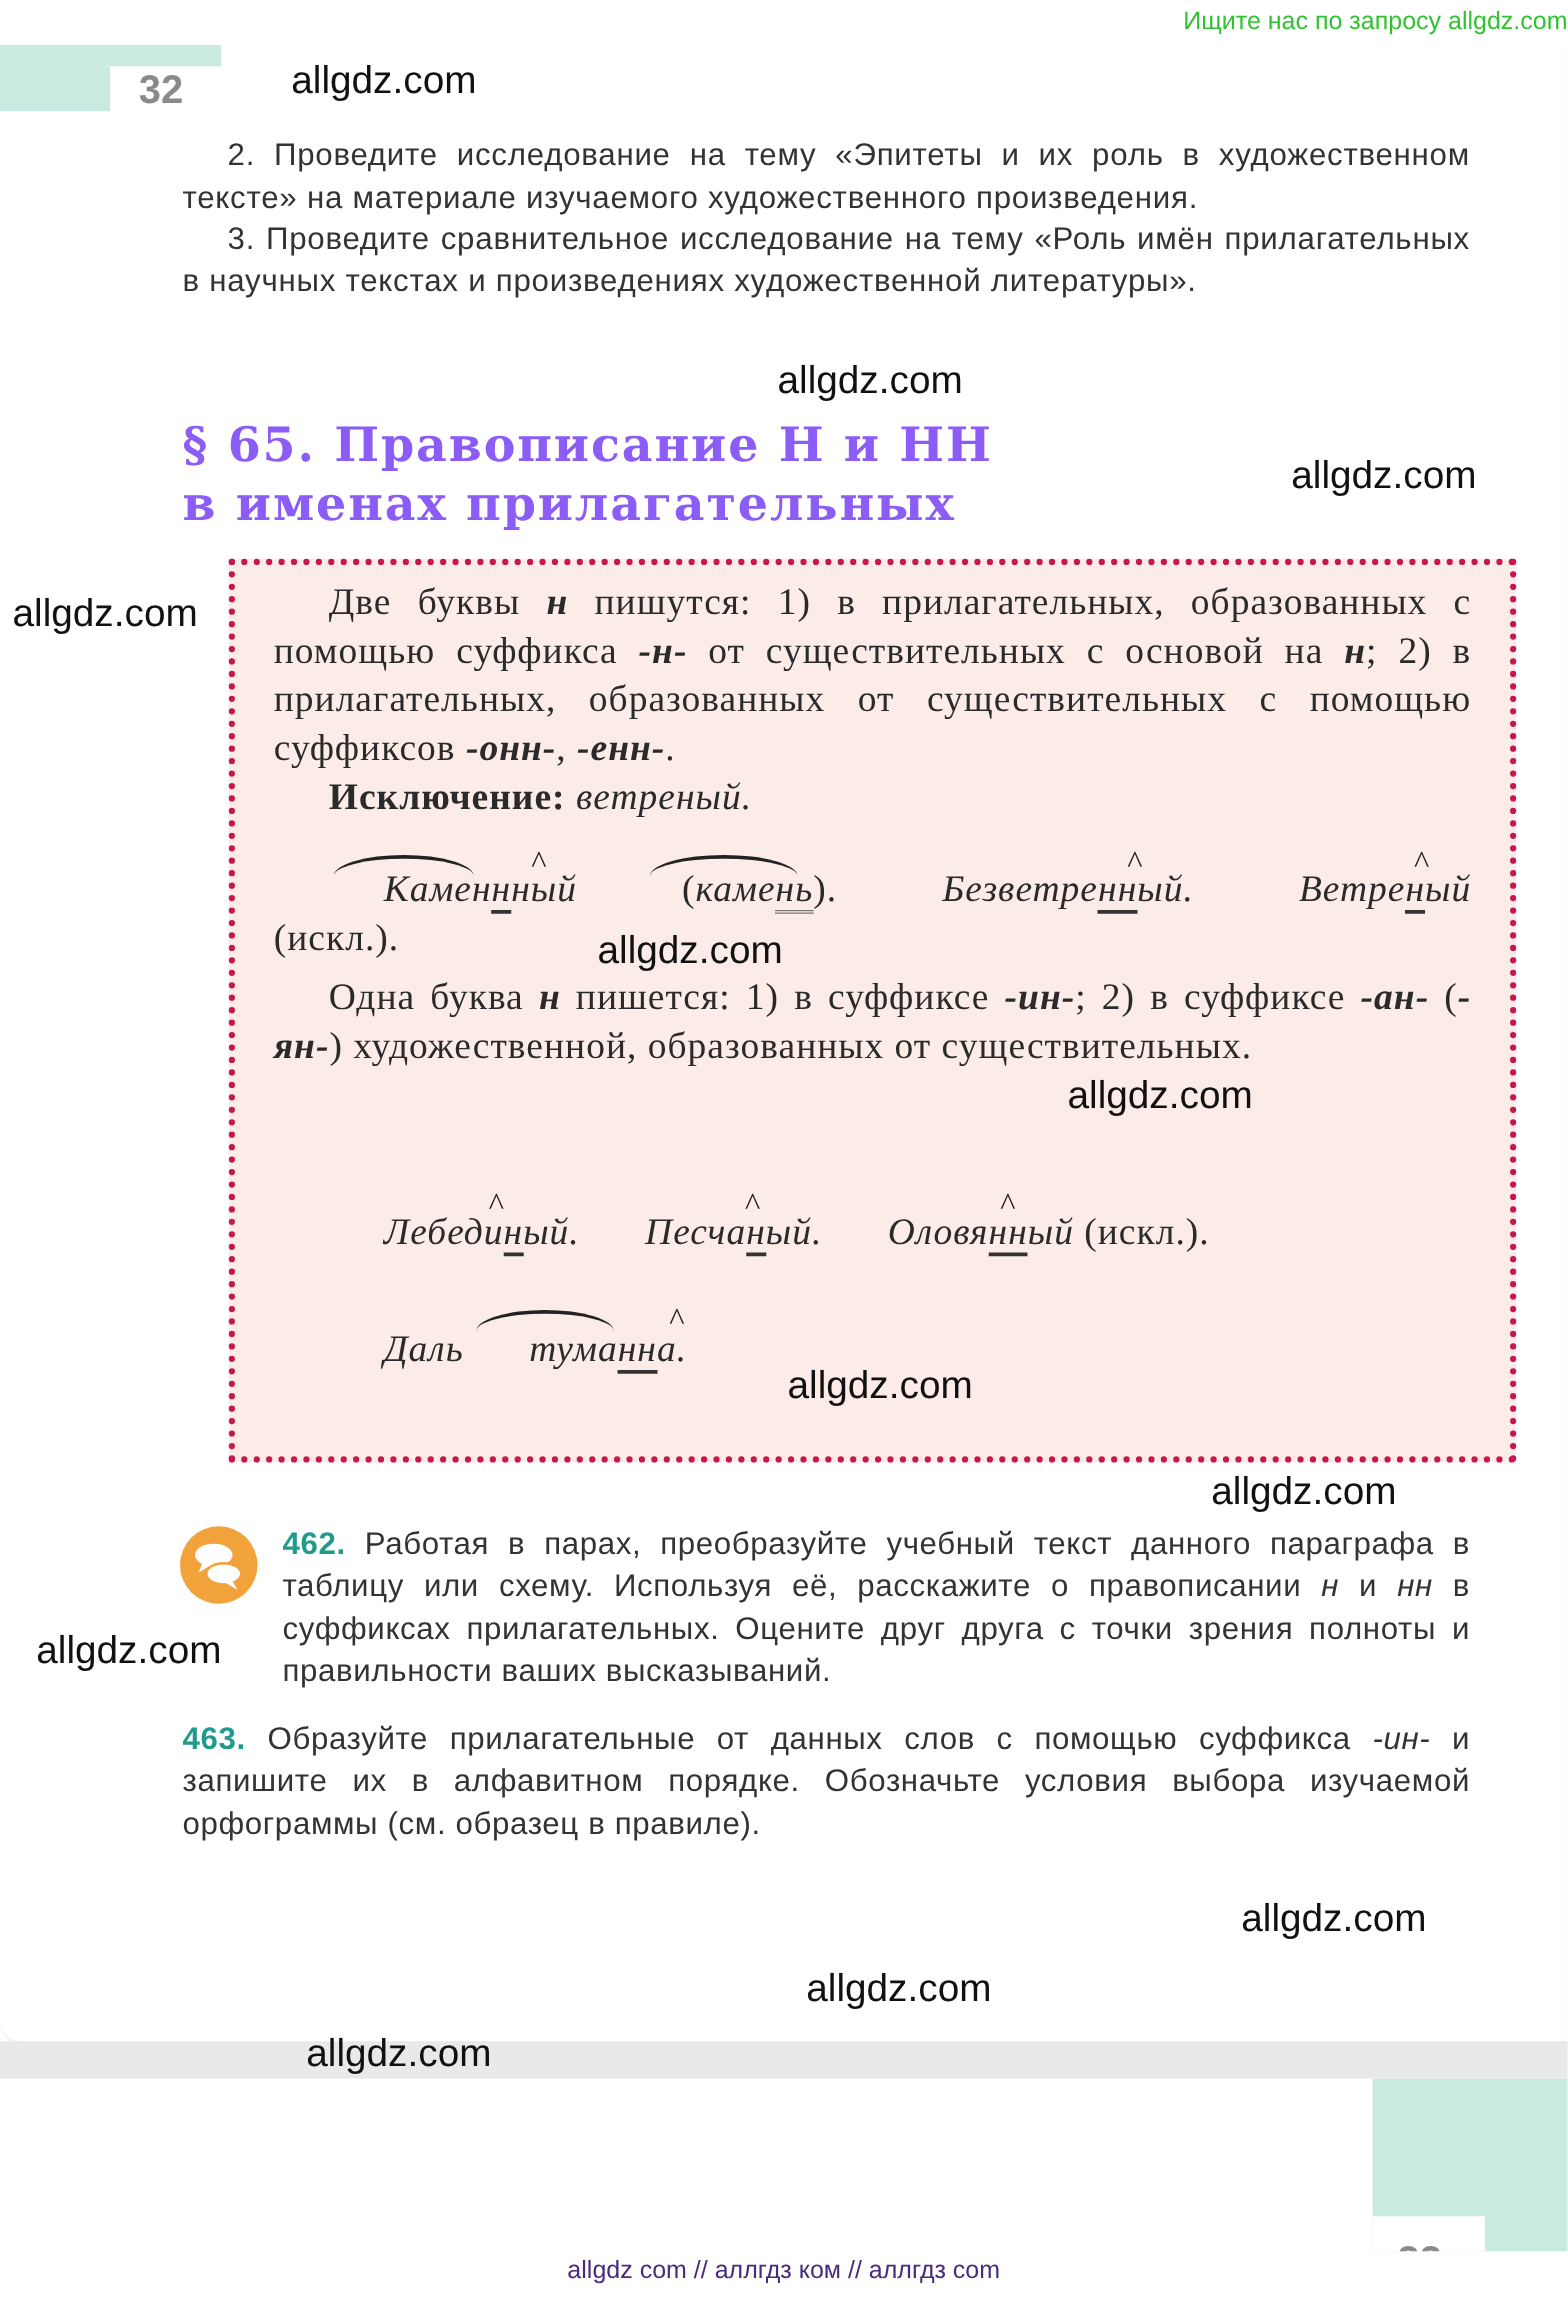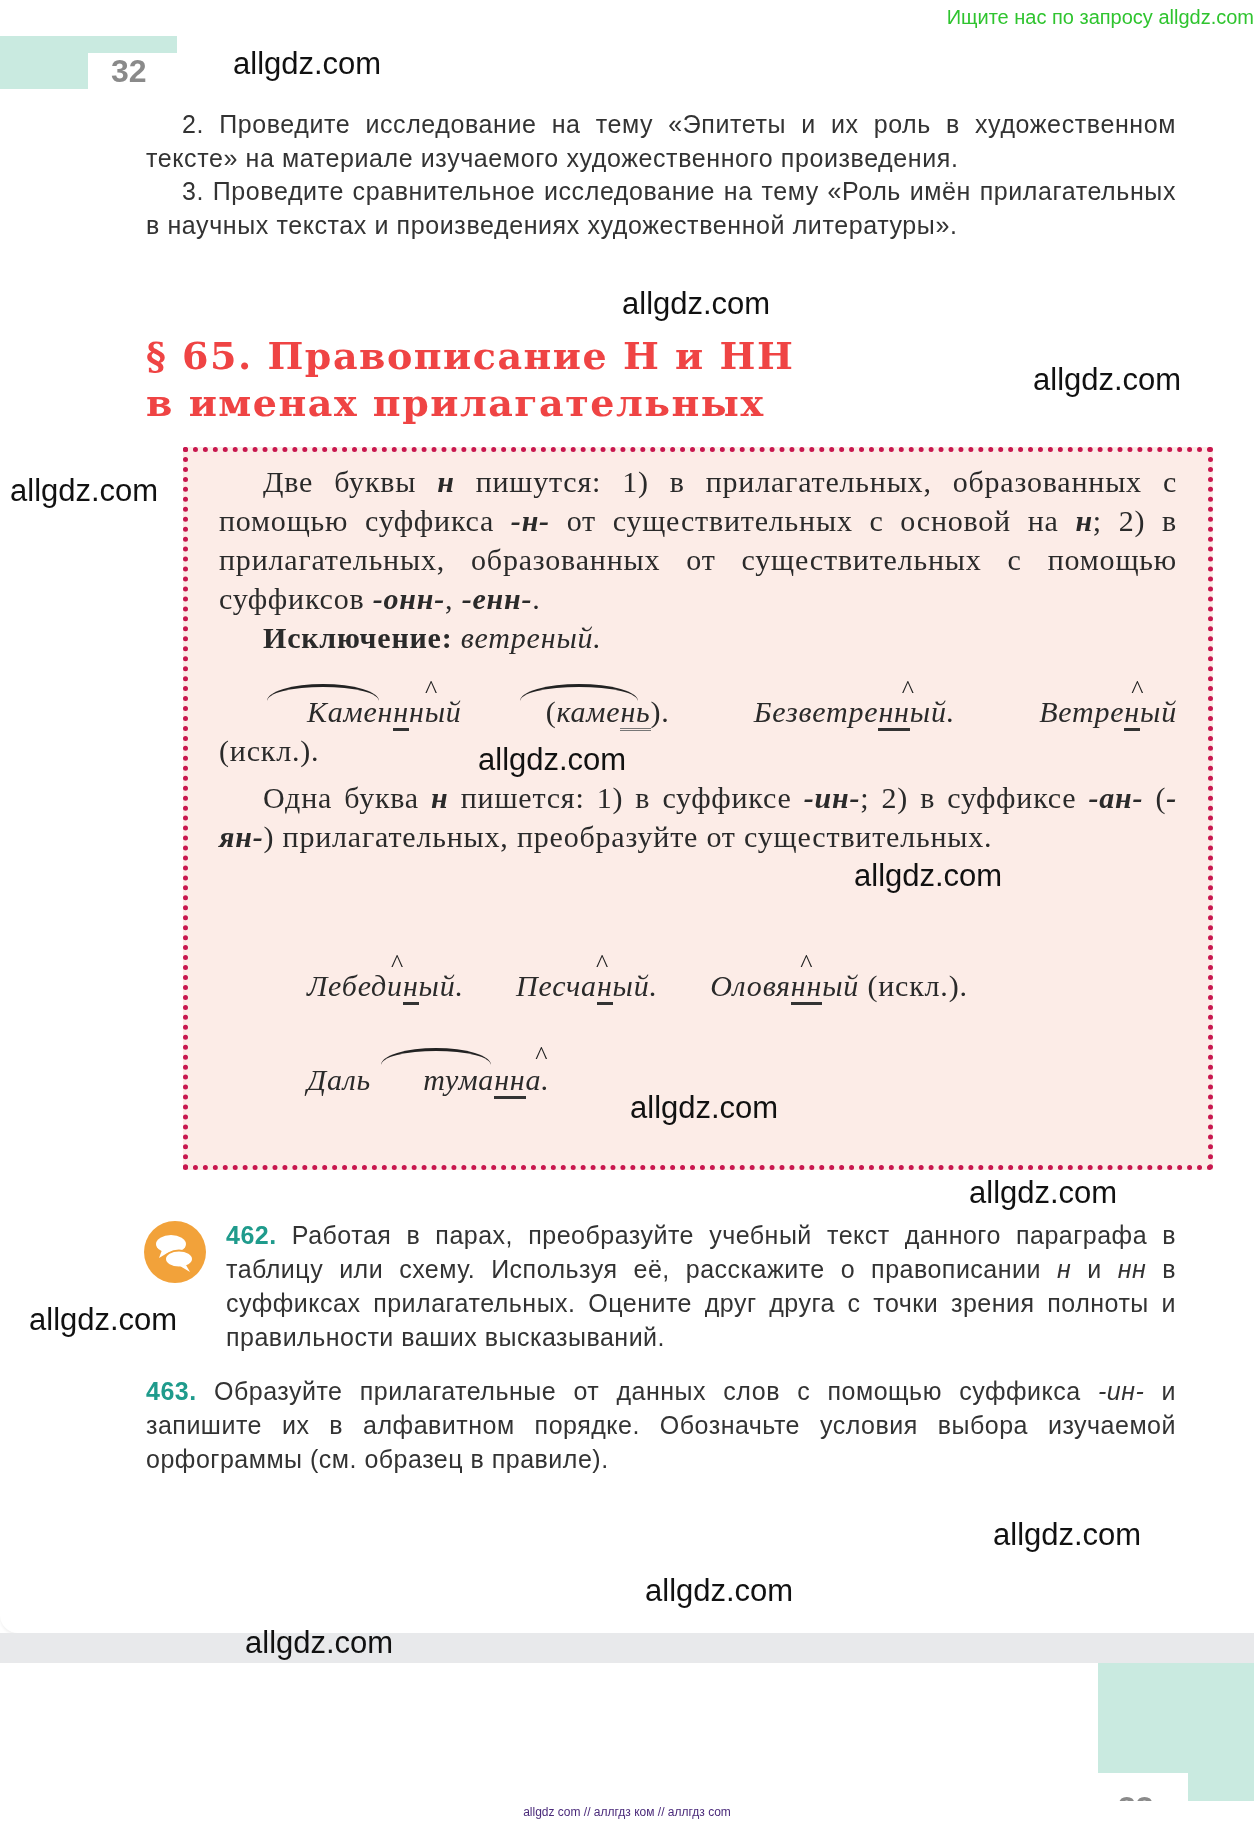--- a/index.html
+++ b/index.html
@@ -29,21 +29,21 @@
     white-space:nowrap;
   }
   .task-text {
     position:absolute; left:146px; width:1030px;
     font-family:"Liberation Sans", sans-serif; font-size:25px; line-height:33.5px; color:#333;
     text-align:justify; letter-spacing:0.6px;
   }
   .task-text p { margin:0; text-indent:36px; }
   .heading {
     position:absolute; left:146px; top:332px;
-    font-family:"DejaVu Serif", serif; font-weight:bold; color:#ef4444;
+    font-family:"DejaVu Serif", serif; font-weight:bold; color:#8b5cf6;
     font-size:38px; line-height:47px; letter-spacing:1.5px;
   }
   .rule-box {
     position:absolute; left:183px; top:447px; width:1030px; height:723px;
     background:#fcece7;
     border:5px dotted #c8174e; box-sizing:border-box;
   }
   .rule {
     position:absolute; left:219px; width:958px;
     font-family:"Liberation Serif", serif; font-size:30px; color:#2a2a2a;
@@ -66,21 +66,21 @@
     font-family:"Liberation Sans", sans-serif; font-size:25px; line-height:34px; color:#333;
     text-align:justify; letter-spacing:0.5px;
   }
   .ex-num { color:#1f9b8c; font-weight:bold; }
   .chat-icon {
     position:absolute; left:144px; top:1221px; width:62px; height:62px; border-radius:50%;
     background:#f2a23a;
   }
   .footer {
     position:absolute; left:0; top:1805px; width:1254px; text-align:center;
-    font-size:12px; color:#4a2a7a; font-family:"Liberation Sans", sans-serif;
+    font-size:20px; color:#4a2a7a; font-family:"Liberation Sans", sans-serif;
   }
 </style>
 </head>
 <body>
 
 <div class="top-banner">Ищите нас по запросу allgdz.com</div>
 
 <div class="page page32">
   <div class="teal-32"></div>
   <div class="teal-32b"></div>
@@ -129,21 +129,21 @@
     </span>
     <span class="ex">
       <span class="caret" style="left:92px; top:-12px;">^</span>
       <span>Ветре</span><span class="ul">н</span><span>ый</span>
     </span>
   </p>
   <p class="noind">(искл.).</p>
 </div>
 
 <div class="rule" style="top:778px;">
-  <p><span>Одна буква </span><b><i>н</i></b><span> пишется: 1) в суффиксе </span><b><i>-ин-</i></b><span>; 2) в суффиксе </span><b><i>-ан-</i></b><span> (</span><b><i>-ян-</i></b><span>) прилагательных, преобразуйте от существительных.</span></p>
+  <p><span>Одна буква </span><b><i>н</i></b><span> пишется: 1) в суффиксе </span><b><i>-ин-</i></b><span>; 2) в суффиксе </span><b><i>-ан-</i></b><span> (</span><b><i>-ян-</i></b><span>) художественной, образованных от существительных.</span></p>
 </div>
 
 <div class="rule" style="top:966px;">
   <p>
     <span class="ex">
       <span class="caret" style="left:84px; top:-12px;">^</span>
       <span>Лебеди</span><span class="ul">н</span><span>ый.</span>
     </span>
     <span class="ex">
       <span class="caret" style="left:80px; top:-12px;">^</span>

